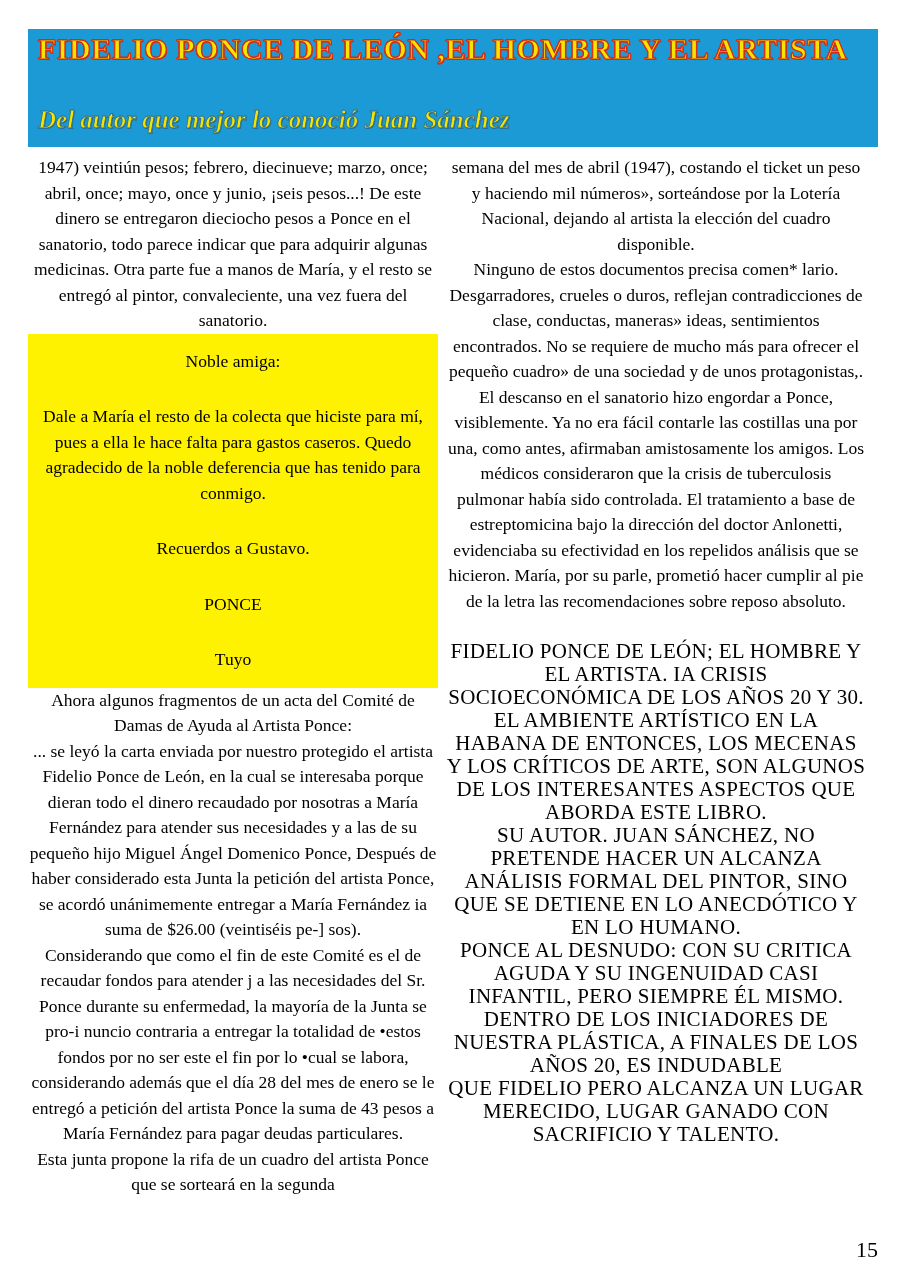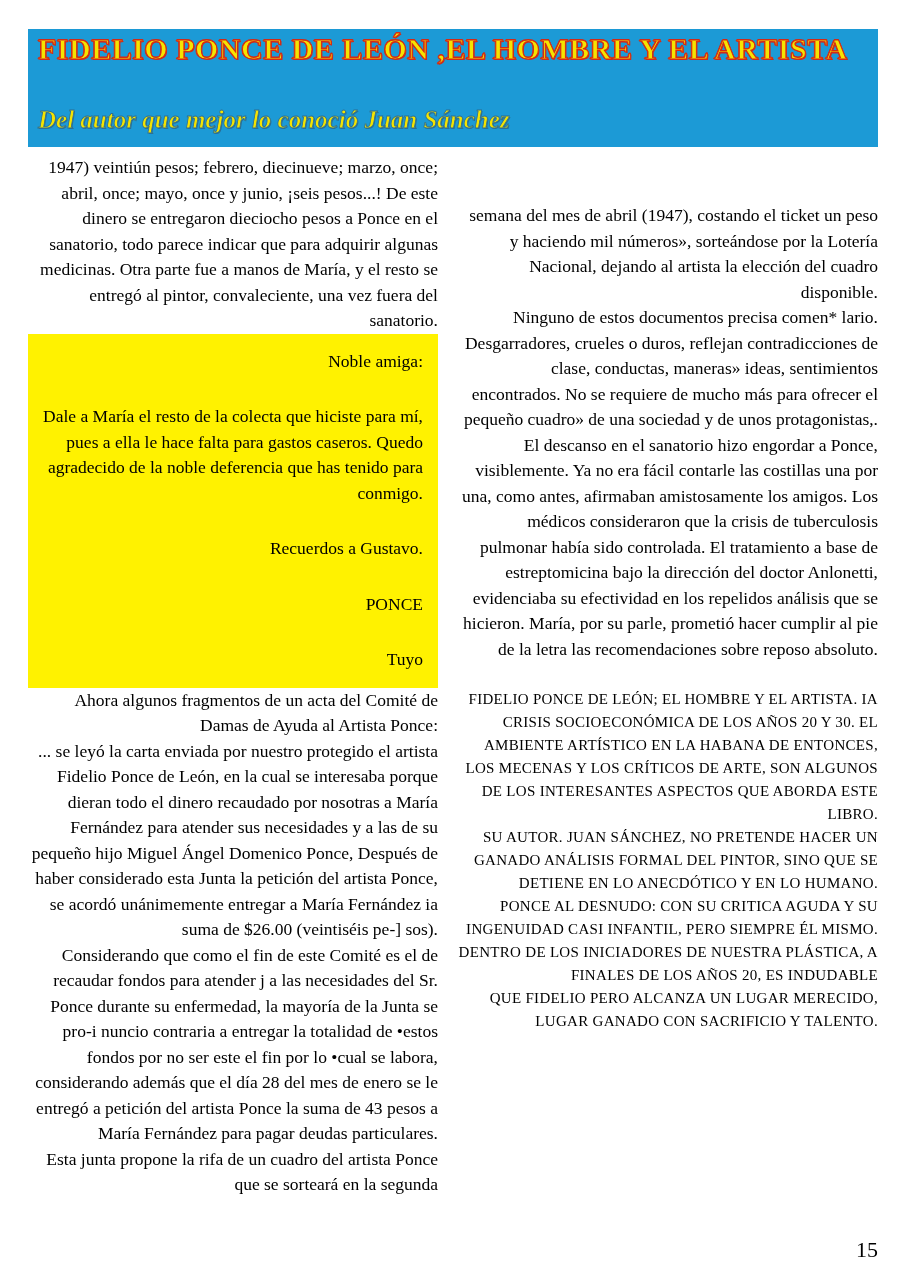--- a/index.html
+++ b/index.html
@@ -60,47 +60,46 @@
     -webkit-text-stroke: 0.8px #2b6f95;
     text-shadow: 1px 1px 0 #2b6f95;
   }
 
   
   .col {
     position: absolute;
     top: 155px;
     font-size: 17.5px;
     line-height: 25.5px;
-    text-align: right;
+    text-align: center;
   }
   .col-left {
     left: 28px;
     width: 410px;
   }
   .col-right {
-    left: 458px;
+    left: 446px;
     width: 420px;
-    margin-top: 48px;
   }
   .col p {
     margin: 0;
   }
   .hl-block {
     background: #fff200;
     padding: 15px;
   }
   .blk {
     margin: 0;
   }
 
   
   .caps-block {
     margin-top: 26px;
     font-variant: small-caps;
-    font-size: 15px;
+    font-size: 21px;
     line-height: 23px;
     letter-spacing: 0.3px;
   }
   .caps-block p {
     margin: 0;
   }
 
   .credit {
     position: absolute;
     left: 458px;
@@ -141,21 +140,21 @@
     <p class="blk">Esta junta propone la rifa de un cuadro del artista Ponce que se sorteará en la segunda</p>
   </div>
 
   <div class="col col-right">
     <p class="blk">semana del mes de abril (1947), costando el ticket un peso y haciendo mil números», sorteándose por la Lotería Nacional, dejando al artista la elección del cuadro disponible.</p>
     <p class="blk">Ninguno de estos documentos precisa comen* lario. Desgarradores, crueles o duros, reflejan contradicciones de clase, conductas, maneras» ideas, sentimientos encontrados. No se requiere de mucho más para ofrecer el pequeño cuadro» de una sociedad y de unos protagonistas,.</p>
     <p class="blk">El descanso en el sanatorio hizo engordar a Ponce, visiblemente. Ya no era fácil contarle las costillas una por una, como antes, afirmaban amistosamente los amigos. Los médicos consideraron que la crisis de tuberculosis pulmonar había sido controlada. El tratamiento a base de estreptomicina bajo la dirección del doctor Anlonetti, evidenciaba su efectividad en los repelidos análisis que se hicieron. María, por su parle, prometió hacer cumplir al pie de la letra las recomendaciones sobre reposo absoluto.</p>
 
     <div class="caps-block">
       <p>FIDELIO PONCE DE LEÓN; EL HOMBRE Y EL ARTISTA. IA CRISIS SOCIOECONÓMICA DE LOS AÑOS 20 Y 30. EL AMBIENTE ARTÍSTICO EN LA HABANA DE ENTONCES, LOS MECENAS Y LOS CRÍTICOS DE ARTE, SON ALGUNOS DE LOS INTERESANTES ASPECTOS QUE ABORDA ESTE LIBRO.</p>
-      <p>SU AUTOR. JUAN SÁNCHEZ, NO PRETENDE HACER UN GANADO ANÁLISIS FORMAL DEL PINTOR, SINO QUE SE DETIENE EN LO ANECDÓTICO Y EN LO HUMANO.</p>
+      <p>SU AUTOR. JUAN SÁNCHEZ, NO PRETENDE HACER UN ALCANZA ANÁLISIS FORMAL DEL PINTOR, SINO QUE SE DETIENE EN LO ANECDÓTICO Y EN LO HUMANO.</p>
       <p>PONCE AL DESNUDO: CON SU CRITICA AGUDA Y SU INGENUIDAD CASI INFANTIL, PERO SIEMPRE ÉL MISMO.</p>
       <p>DENTRO DE LOS INICIADORES DE NUESTRA PLÁSTICA, A FINALES DE LOS AÑOS 20, ES INDUDABLE</p>
       <p>QUE FIDELIO PERO ALCANZA UN LUGAR MERECIDO, LUGAR GANADO CON SACRIFICIO Y TALENTO.</p>
     </div>
   </div>
 
   <div class="credit">Resumén por José Antonio Gonzalez</div>
   <div class="folio">15</div>
 
 </div>

